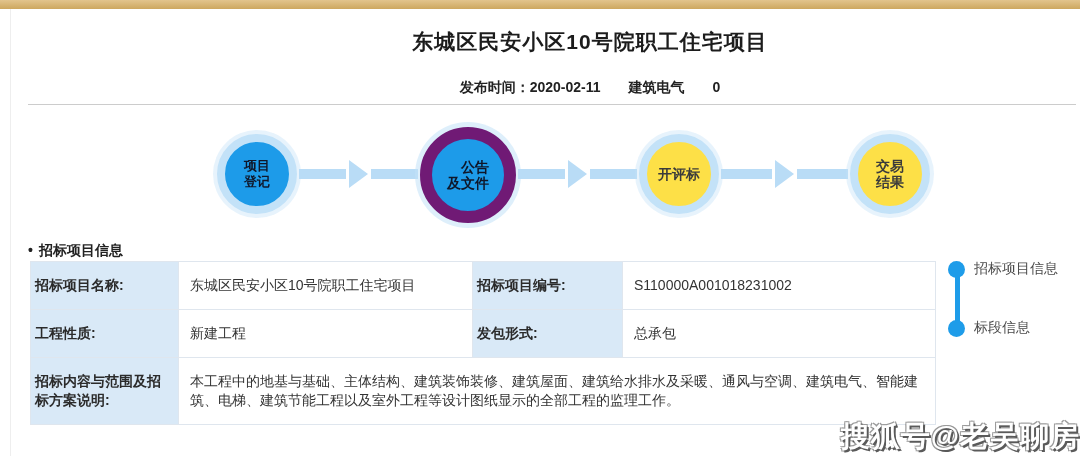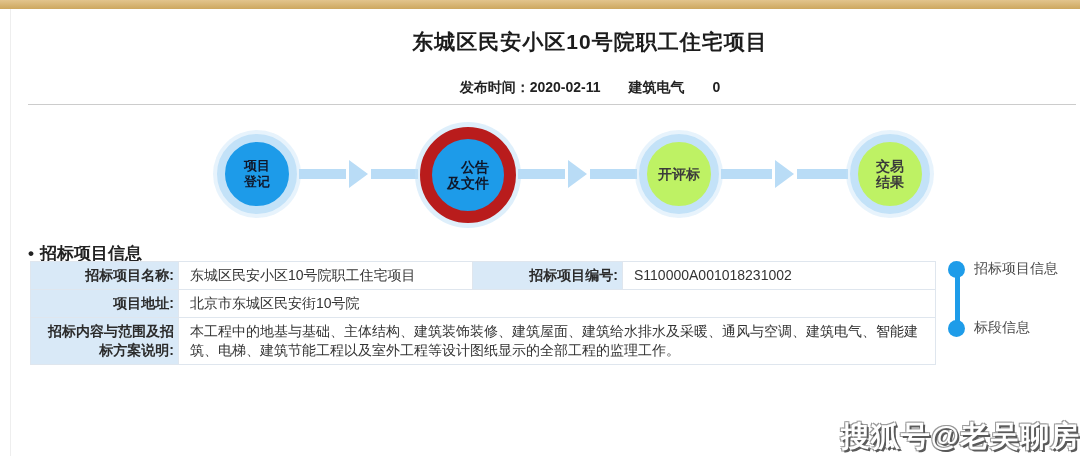--- a/index.html
+++ b/index.html
@@ -34,72 +34,72 @@
     display: flex; align-items: center; justify-content: center;
     text-align: center;
     white-space: pre-line;
     font-weight: bold;
     line-height: 16px;
   }
   .step-done, .step-active {
     background: #1d9be9; color: #0f172a; font-size: 13px; text-align: right;
   }
   .step-pending {
-    background: #bef264; color: #3b3b3b; font-size: 14px;
+    background: #fde047; color: #3b3b3b; font-size: 14px;
   }
   .step-sm {
     width: 80px; height: 80px; top: 134px;
     border: 8px solid #c3e2f8;
     box-shadow: 0 0 0 4px rgba(195,226,248,0.40);
   }
   .step-lg {
     width: 96px; height: 96px; top: 127px;
-    border: 12px solid #b91c1c;
+    border: 12px solid #701a75;
     box-shadow: 0 0 0 5px rgba(195,226,248,0.55);
     font-size: 14px;
   }
   .flow-arrow {
     position: absolute; top: 160px; height: 28px;
     display: flex; align-items: center;
   }
   .flow-arrow .bar { flex: 1; height: 10px; background: #b9dcf6; }
   .flow-arrow .head {
     width: 0; height: 0; margin: 0 3px;
     border-top: 14px solid transparent;
     border-bottom: 14px solid transparent;
     border-left: 19px solid #b9dcf6;
   }
 
   
   .section-header {
     position: absolute; top: 242px; left: 28px;
-    font-size: 17px; font-weight: bold; color: #222;
+    font-size: 14px; font-weight: bold; color: #222;
   }
   .section-header .bullet { margin-right: 6px; }
 
   
   table.info-table {
     position: absolute; top: 261px; left: 30px;
     width: 905px;
     border-collapse: collapse;
     table-layout: fixed;
     font-size: 14px;
   }
   table.info-table td {
     border: 1px solid #dfe6ee;
     height: 24px;
     line-height: 19px;
     vertical-align: middle;
   }
   td.lbl {
     background: #d9e9f7;
     font-weight: bold;
-    text-align: right;
+    text-align: left;
     color: #2b2b2b;
-    padding: 4px 4px;
+    padding: 14px 4px;
   }
   td.val {
     background: #ffffff;
     text-align: left;
     padding: 2px 11px;
     color: #333333;
   }
 
   
   .side-nav { position: absolute; left: 948px; top: 258px; width: 132px; height: 90px; }
@@ -179,22 +179,24 @@
       <col style="width:313px">
   </colgroup>
   <tbody>
     <tr>
       <td class="lbl">招标项目名称:</td>
       <td class="val">东城区民安小区10号院职工住宅项目</td>
       <td class="lbl">招标项目编号:</td>
       <td class="val">S110000A001018231002</td>
     </tr>
     <tr>
-      <td class="lbl">项目地址:</td>
-      <td class="val" colspan="3">北京市东城区民安街10号院</td>
+      <td class="lbl">工程性质:</td>
+      <td class="val">新建工程</td>
+      <td class="lbl">发包形式:</td>
+      <td class="val">总承包</td>
     </tr>
     <tr>
       <td class="lbl">招标内容与范围及招标方案说明:</td>
       <td class="val" colspan="3">本工程中的地基与基础、主体结构、建筑装饰装修、建筑屋面、建筑给水排水及采暖、通风与空调、建筑电气、智能建筑、电梯、建筑节能工程以及室外工程等设计图纸显示的全部工程的监理工作。</td>
     </tr>
   </tbody>
 </table>
 
 <div class="side-nav">
   <div class="rail"></div>

